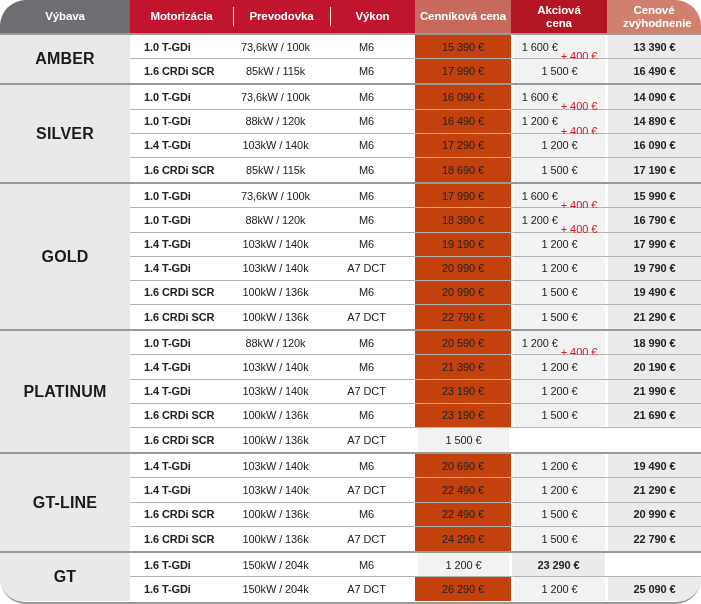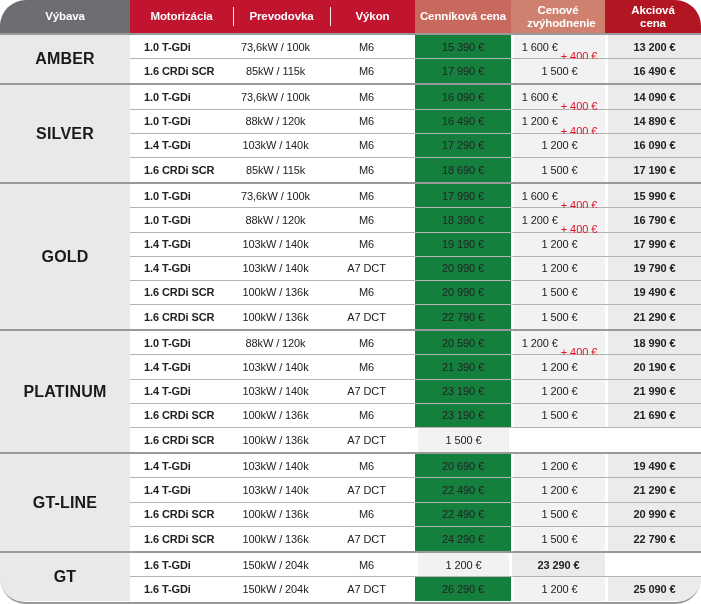--- a/index.html
+++ b/index.html
@@ -24,21 +24,21 @@
   .trim-cell{width:130px;background:#eae9e9;display:flex;align-items:center;justify-content:center;
              font-weight:bold;font-size:16px;color:#1a1a1c;letter-spacing:.2px;box-sizing:border-box;}
   .rows{flex:1;display:flex;flex-direction:column;}
   .row{display:flex;height:24.2px;box-sizing:border-box;}
   .row:not(:last-child){border-bottom:1px solid #b3b3b3;}
   .cell{display:flex;align-items:center;justify-content:center;font-size:11px;color:#212126;
         box-sizing:border-box;letter-spacing:-0.1px;white-space:nowrap;}
   .c-engine{width:103px;justify-content:flex-start;padding-left:14px;font-weight:bold;}
   .c-power{width:85px;}
   .c-gearbox{width:97px;}
-  .c-list{width:96px;background:#15803d;}
+  .c-list{width:96px;background:#c2410c;}
   .c-disc{width:94px;background:#f3f2f2;border-left:3px solid #fff;}
   .c-promo{width:96px;background:#eceaeb;border-left:3px solid #fff;font-weight:bold;}
   .d-extra{color:#dc1428;}
   .d-extra:not(:empty){margin-left:3px;margin-top:19px;}
 </style>
 </head>
 <body>
 
 <div class="table">
   <div class="header-row">
@@ -50,41 +50,41 @@
     </div>
     <div class="hc hc-red vsep w4">
       <span>Prevodovka</span>
     </div>
     <div class="hc hc-red vsep w3">
       <span>Výkon</span>
     </div>
     <div class="hc hc-list w5">
       <span>Cenníková cena</span>
     </div>
+    <div class="hc hc-promo w7">
+      <span class="narrow">Akciová cena</span>
+    </div>
     <div class="hc hc-disc w6">
       <span class="narrow">Cenové zvýhodnenie</span>
     </div>
-    <div class="hc hc-promo w7">
-      <span class="narrow">Akciová cena</span>
-    </div>
   </div>
   <div id="sections">
   <section class="section">
     <div class="trim-cell">AMBER</div>
     <div class="rows">
   <div class="row">
     <div class="cell c-engine">1.0 T-GDi</div>
     <div class="cell c-power">73,6kW / 100k</div>
     <div class="cell c-gearbox">M6</div>
     <div class="cell c-list">15 390 €</div>
     <div class="cell c-disc">
       <span class="d-base">1 600 €</span>
       <span class="d-extra">+ 400 €</span>
     </div>
-    <div class="cell c-promo">13 200 €</div>
+    <div class="cell c-promo">13 390 €</div>
   </div>
 
   <div class="row">
     <div class="cell c-engine">1.6 CRDi SCR</div>
     <div class="cell c-power">85kW / 115k</div>
     <div class="cell c-gearbox">M6</div>
     <div class="cell c-list">17 990 €</div>
     <div class="cell c-disc">
       <span class="d-base">1 500 €</span>
       <span class="d-extra"></span>

